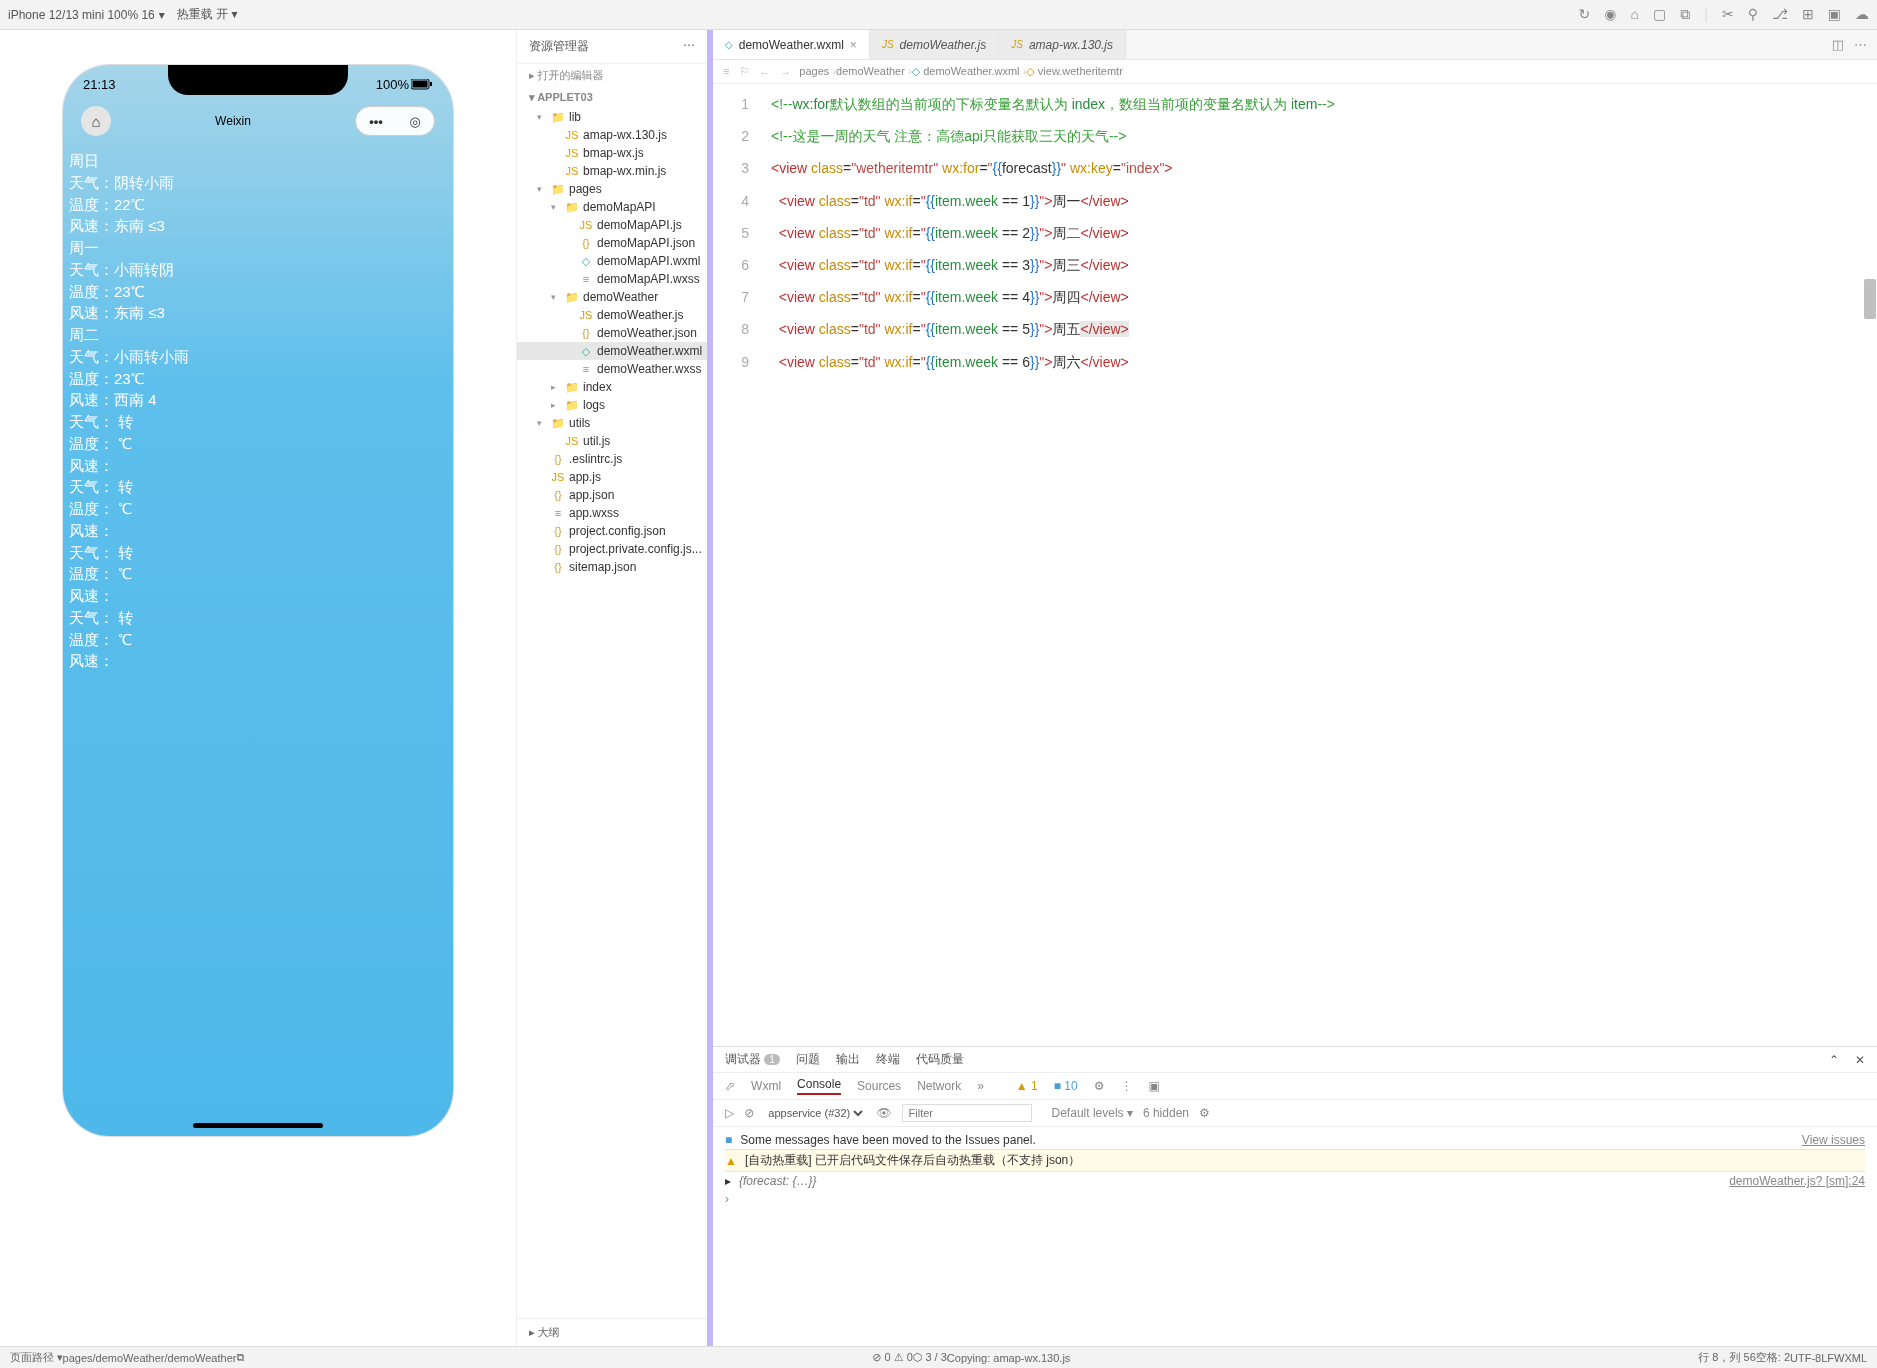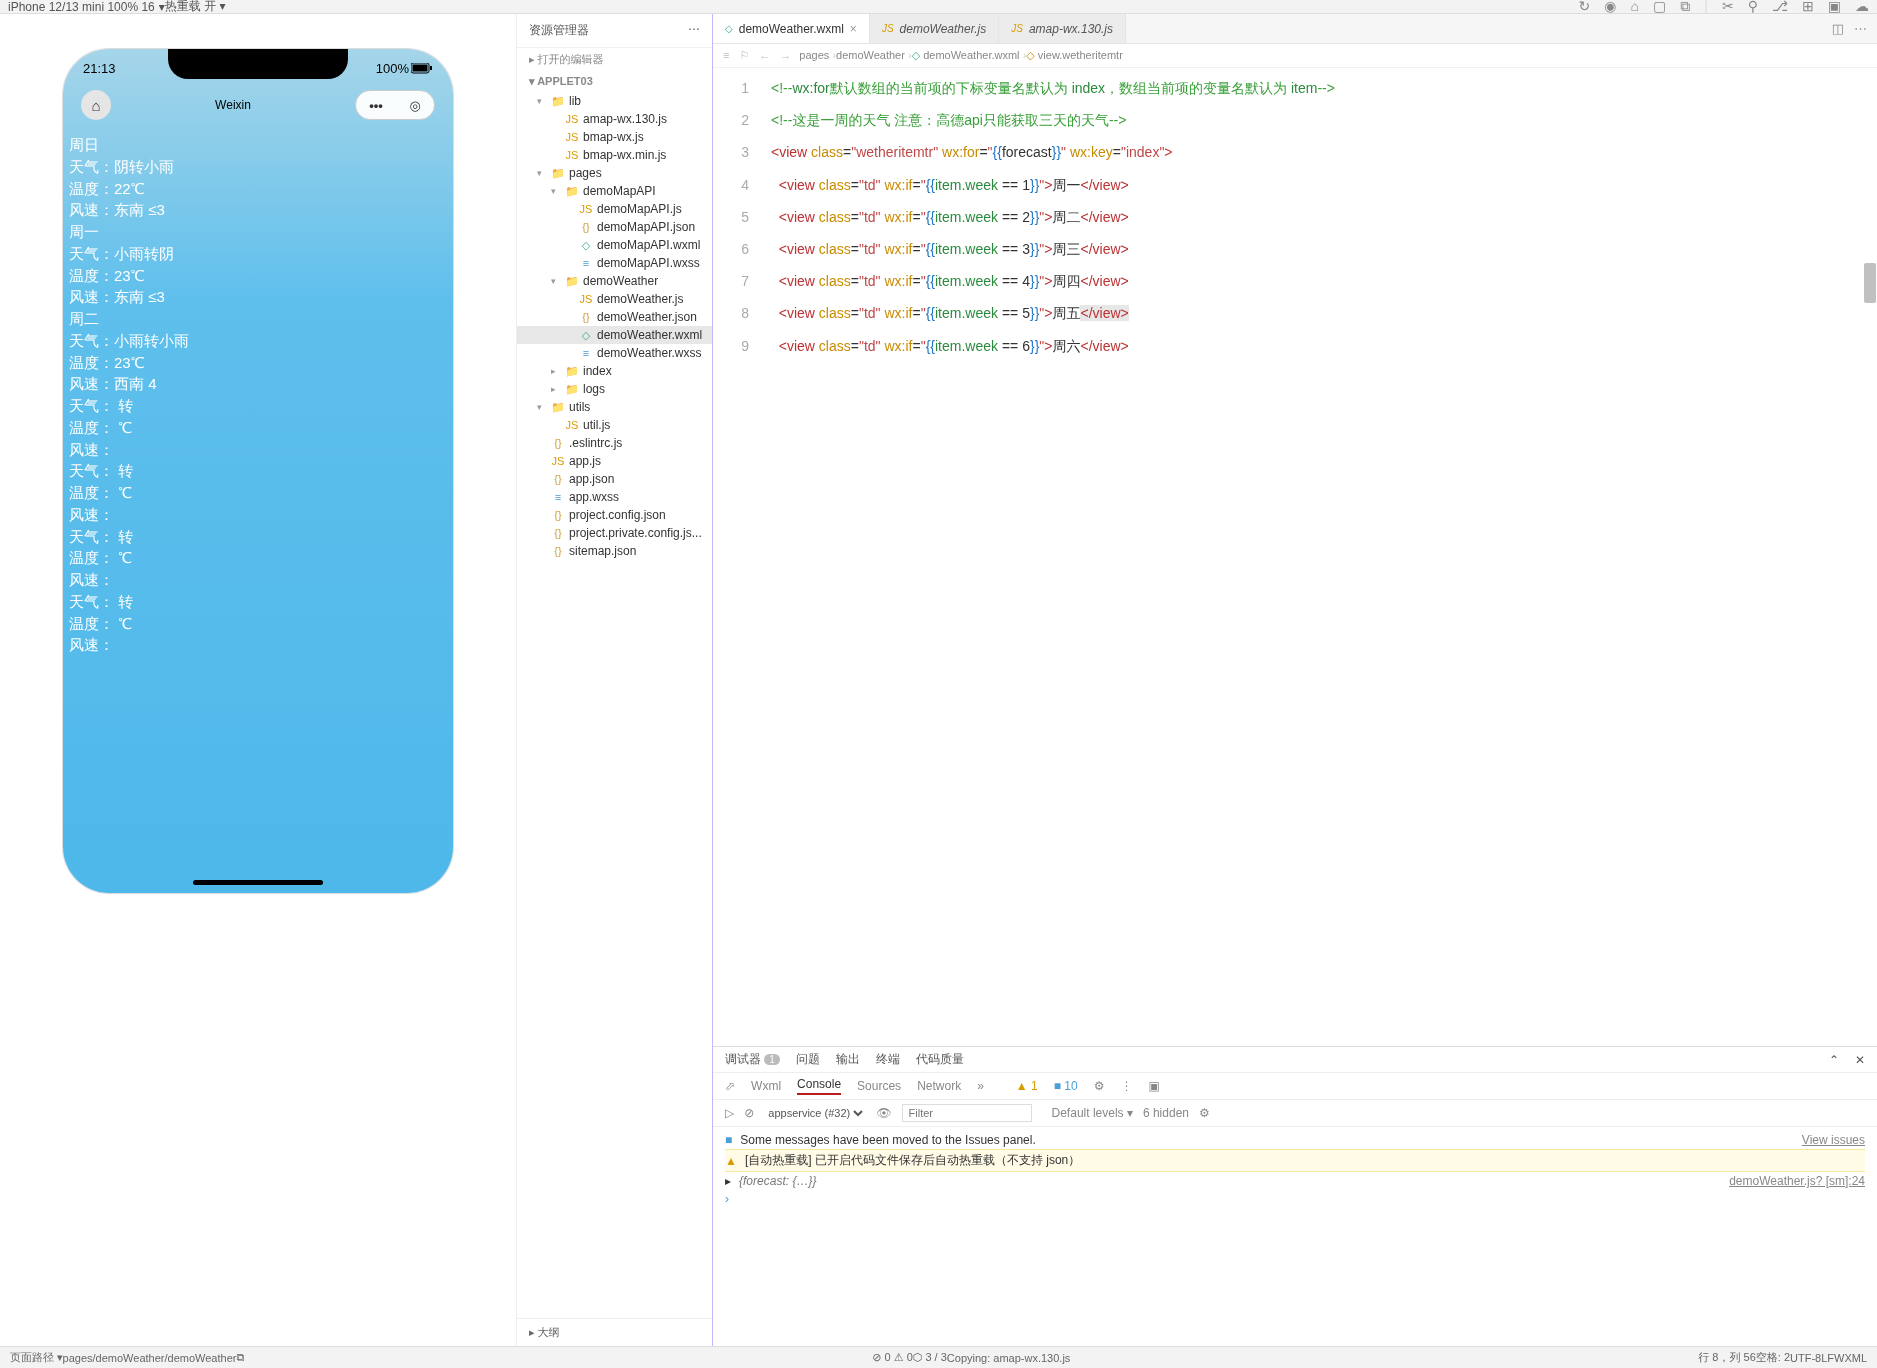--- a/index.html
+++ b/index.html
@@ -1,44 +1,44 @@
 <!DOCTYPE html>
 <html><head>
 <meta charset="utf-8">
 <style>
 *{box-sizing:border-box;margin:0;padding:0;font-family:-apple-system,"Segoe UI",Arial,sans-serif}
 body{background:#fff;font-size:13px;color:#333;overflow:hidden}
 .app{display:flex;flex-direction:column;height:100vh;width:100vw}
 
 
-.topbar{height:14px;background:#f3f3f3;border-bottom:1px solid #ddd;display:flex;align-items:center;padding:0 8px;}
+.topbar{height:30px;background:#f3f3f3;border-bottom:1px solid #ddd;display:flex;align-items:center;padding:0 8px;gap:12px}
 .topbar .device{font-size:12px;color:#555;display:flex;align-items:center;gap:4px}
 .topbar .btn{font-size:12px;color:#555;cursor:pointer}
 .topbar .spacer{flex:1}
 .topbar .icons{display:flex;gap:14px;color:#888}
 .topbar .icons span{cursor:pointer;font-size:14px}
 
 
 .mainrow{flex:1;display:flex;min-height:0}
 
 
 .simpane{width:517px;background:#fff;display:flex;flex-direction:column;align-items:center;position:relative;border-right:1px solid #eee}
-.simwrap{margin-top:35px;width:390px;height:844px;border-radius:46px;background:linear-gradient(#a5d5e9,#5ebfec 30%,#4eb8ea);position:relative;box-shadow:0 0 0 1px #ddd}
+.simwrap{margin-top:35px;width:390px;height:1071px;border-radius:46px;background:linear-gradient(#a5d5e9,#5ebfec 30%,#4eb8ea);position:relative;box-shadow:0 0 0 1px #ddd}
 .notch{position:absolute;top:0;left:50%;transform:translateX(-50%);width:180px;height:30px;background:#000;border-radius:0 0 20px 20px}
 .homebar{position:absolute;bottom:8px;left:50%;transform:translateX(-50%);width:130px;height:5px;background:#000;border-radius:3px}
 .statusbar{padding:12px 20px 0;display:flex;justify-content:space-between;color:#000;font-size:13px;font-weight:500}
 .statusbar .right{display:flex;align-items:center;gap:2px}
 .navbar{display:flex;align-items:center;justify-content:space-between;padding:8px 18px;margin-top:6px}
 .navbar .circle{width:30px;height:30px;border-radius:50%;background:#e5e5e5;display:flex;align-items:center;justify-content:center;font-size:15px}
 .navbar .title{font-size:12px;color:#000}
 .navbar .capsule{width:80px;height:30px;border-radius:15px;border:1px solid #ccc;background:#fffffff0;display:flex;align-items:center;justify-content:space-around}
 .weather{padding:6px 6px;color:#fff;font-size:15px;line-height:1.45}
 
 
-.explorer{width:196px;background:#fff;border-right:1px solid #c4b5fd;display:flex;flex-direction:column}
+.explorer{width:196px;background:#fff;border-right:6px solid #c4b5fd;display:flex;flex-direction:column}
 .exphead{padding:8px 12px;font-size:12px;color:#555;display:flex;justify-content:space-between;border-bottom:1px solid #f0f0f0}
 .expsection{padding:4px 12px;font-size:11px;color:#888}
 .tree{flex:1;overflow:auto;font-size:12px}
 .tree .node{display:flex;align-items:center;padding:2px 4px;gap:4px;white-space:nowrap;cursor:pointer}
 .tree .node.sel{background:#e7e7e7}
 .tree .chev{width:10px;color:#999;font-size:9px}
 .tree .ico{width:14px;font-size:11px;text-align:center}
 .tree .ico.js{color:#d89b00}
 .tree .ico.json{color:#c7a13c}
 .tree .ico.wxml{color:#3a9}

